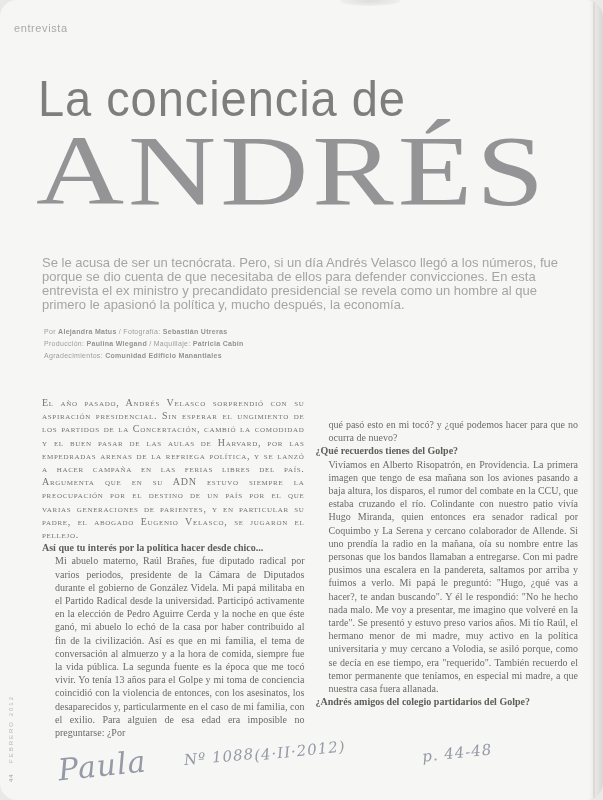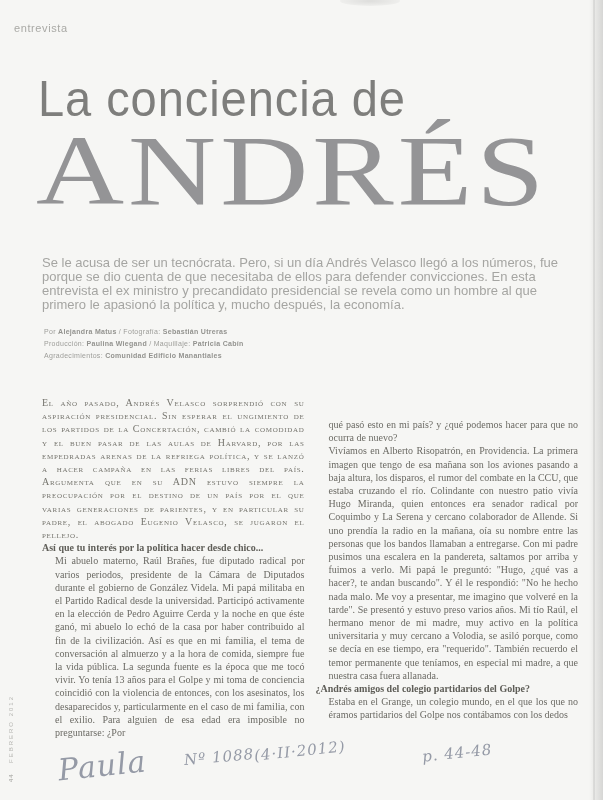--- a/index.html
+++ b/index.html
@@ -1,19 +1,19 @@
 <!DOCTYPE html>
 <html><head>
 <meta charset="utf-8">
 <style>
   html,body{margin:0;padding:0;}
   body{background:#e9e9e7;font-family:"Liberation Serif", serif;}
   .page{
     position:relative;width:603px;height:800px;margin:0 auto;
-    background:#f6f6f4;overflow:hidden;
+    background:#f6f6f4;overflow:hidden;border-radius:17px;
   }
   .edge-shadow{
     position:absolute;top:0;right:0;width:14px;height:100%;
     background:linear-gradient(to right, rgba(0,0,0,0), rgba(0,0,0,0.13));
   }
   .edge-line{
     position:absolute;top:0;right:8px;width:2px;height:100%;
     background:rgba(0,0,0,0.07);
   }
   .top-smudge{
@@ -98,24 +98,24 @@
     <div><span>Agradecimientos: </span><span class="b">Comunidad Edificio Manantiales</span></div>
   </div>
 
   <div class="columns">
     <div class="col">
       <p class="smallcaps">El año pasado, Andrés Velasco sorprendió con su aspiración presidencial. Sin esperar el ungimiento de los partidos de la Concertación, cambió la comodidad y el buen pasar de las aulas de Harvard, por las empedradas arenas de la refriega política, y se lanzó a hacer campaña en las ferias libres del país. Argumenta que en su ADN estuvo siempre la preocupación por el destino de un país por el que varias generaciones de parientes, y en particular su padre, el abogado Eugenio Velasco, se jugaron el pellejo.</p>
       <p class="q">Así que tu interés por la política hacer desde chico...</p>
       <p class="a">Mi abuelo materno, Raúl Brañes, fue diputado radical por varios periodos, presidente de la Cámara de Diputados durante el gobierno de González Videla. Mi papá militaba en el Partido Radical desde la universidad. Participó activamente en la elección de Pedro Aguirre Cerda y la noche en que éste ganó, mi abuelo lo echó de la casa por haber contribuido al fin de la civilización. Así es que en mi familia, el tema de conversación al almuerzo y a la hora de comida, siempre fue la vida pública. La segunda fuente es la época que me tocó vivir. Yo tenía 13 años para el Golpe y mi toma de conciencia coincidió con la violencia de entonces, con los asesinatos, los desaparecidos y, particularmente en el caso de mi familia, con el exilio. Para alguien de esa edad era imposible no preguntarse: ¿Por</p>
     </div>
     <div class="col col-right">
-      <p class="a">qué pasó esto en mi país? y ¿qué podemos hacer para que no ocurra de nuevo?</p>
+      <p class="a">qué pasó esto en mi tocó? y ¿qué podemos hacer para que no ocurra de nuevo?</p>
+      <p class="q">¿Qué recuerdos tienes del Golpe?</p>
       <p class="a">Vivíamos en Alberto Risopatrón, en Providencia. La primera imagen que tengo de esa mañana son los aviones pasando a baja altura, los disparos, el rumor del combate en la CCU, que estaba cruzando el río. Colindante con nuestro patio vivía Hugo Miranda, quien entonces era senador radical por Coquimbo y La Serena y cercano colaborador de Allende. Si uno prendía la radio en la mañana, oía su nombre entre las personas que los bandos llamaban a entregarse. Con mi padre pusimos una escalera en la pandereta, saltamos por arriba y fuimos a verlo. Mi papá le preguntó: "Hugo, ¿qué vas a hacer?, te andan buscando". Y él le respondió: "No he hecho nada malo. Me voy a presentar, me imagino que volveré en la tarde". Se presentó y estuvo preso varios años. Mi tío Raúl, el hermano menor de mi madre, muy activo en la política universitaria y muy cercano a Volodia, se asiló porque, como se decía en ese tiempo, era "requerido". También recuerdo el temor permanente que teníamos, en especial mi madre, a que nuestra casa fuera allanada.</p>
       <p class="q">¿Andrés amigos del colegio partidarios del Golpe?</p>
-      <p class="a">Estaba en el Grange, un colegio mundo, en el que los que no éramos partidarios del Golpe nos contábamos con los dedos</p>
     </div>
   </div>
 
   <div class="margin-vert">
     <span class="pg">44</span>
     <span>FEBRERO 2012</span>
   </div>
 
   <div>
     <span class="hw hw1">Paula</span>

